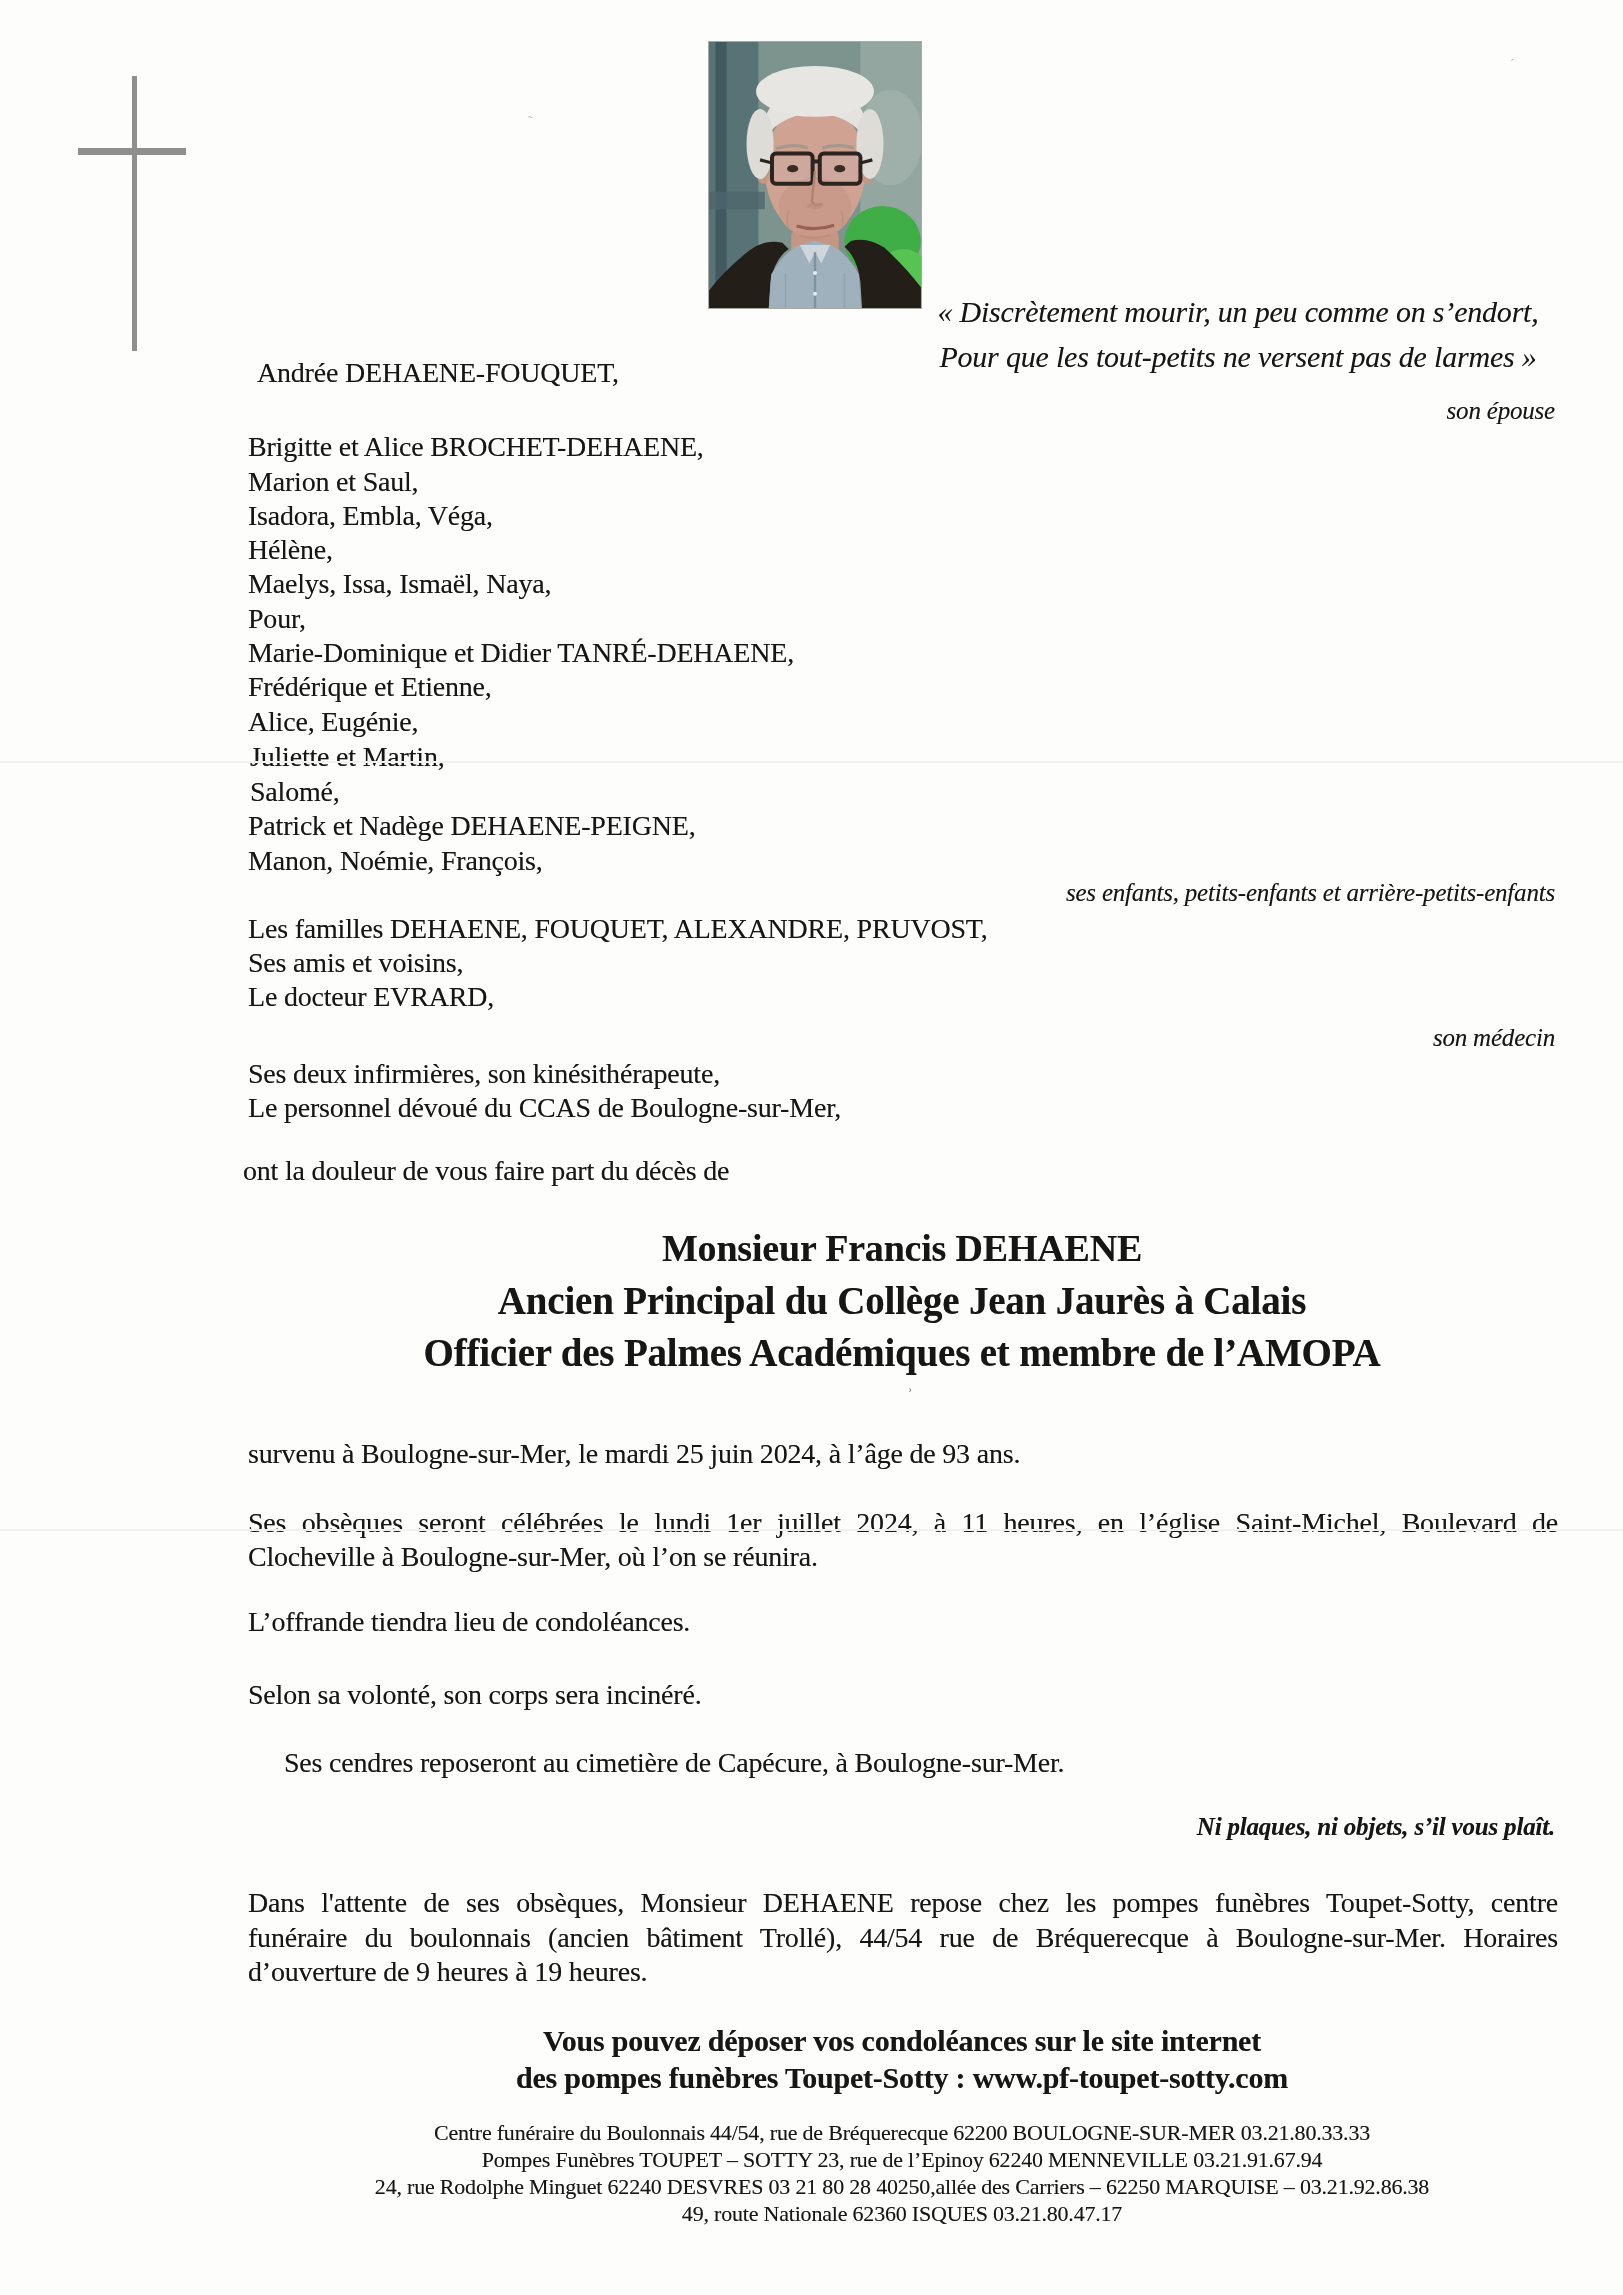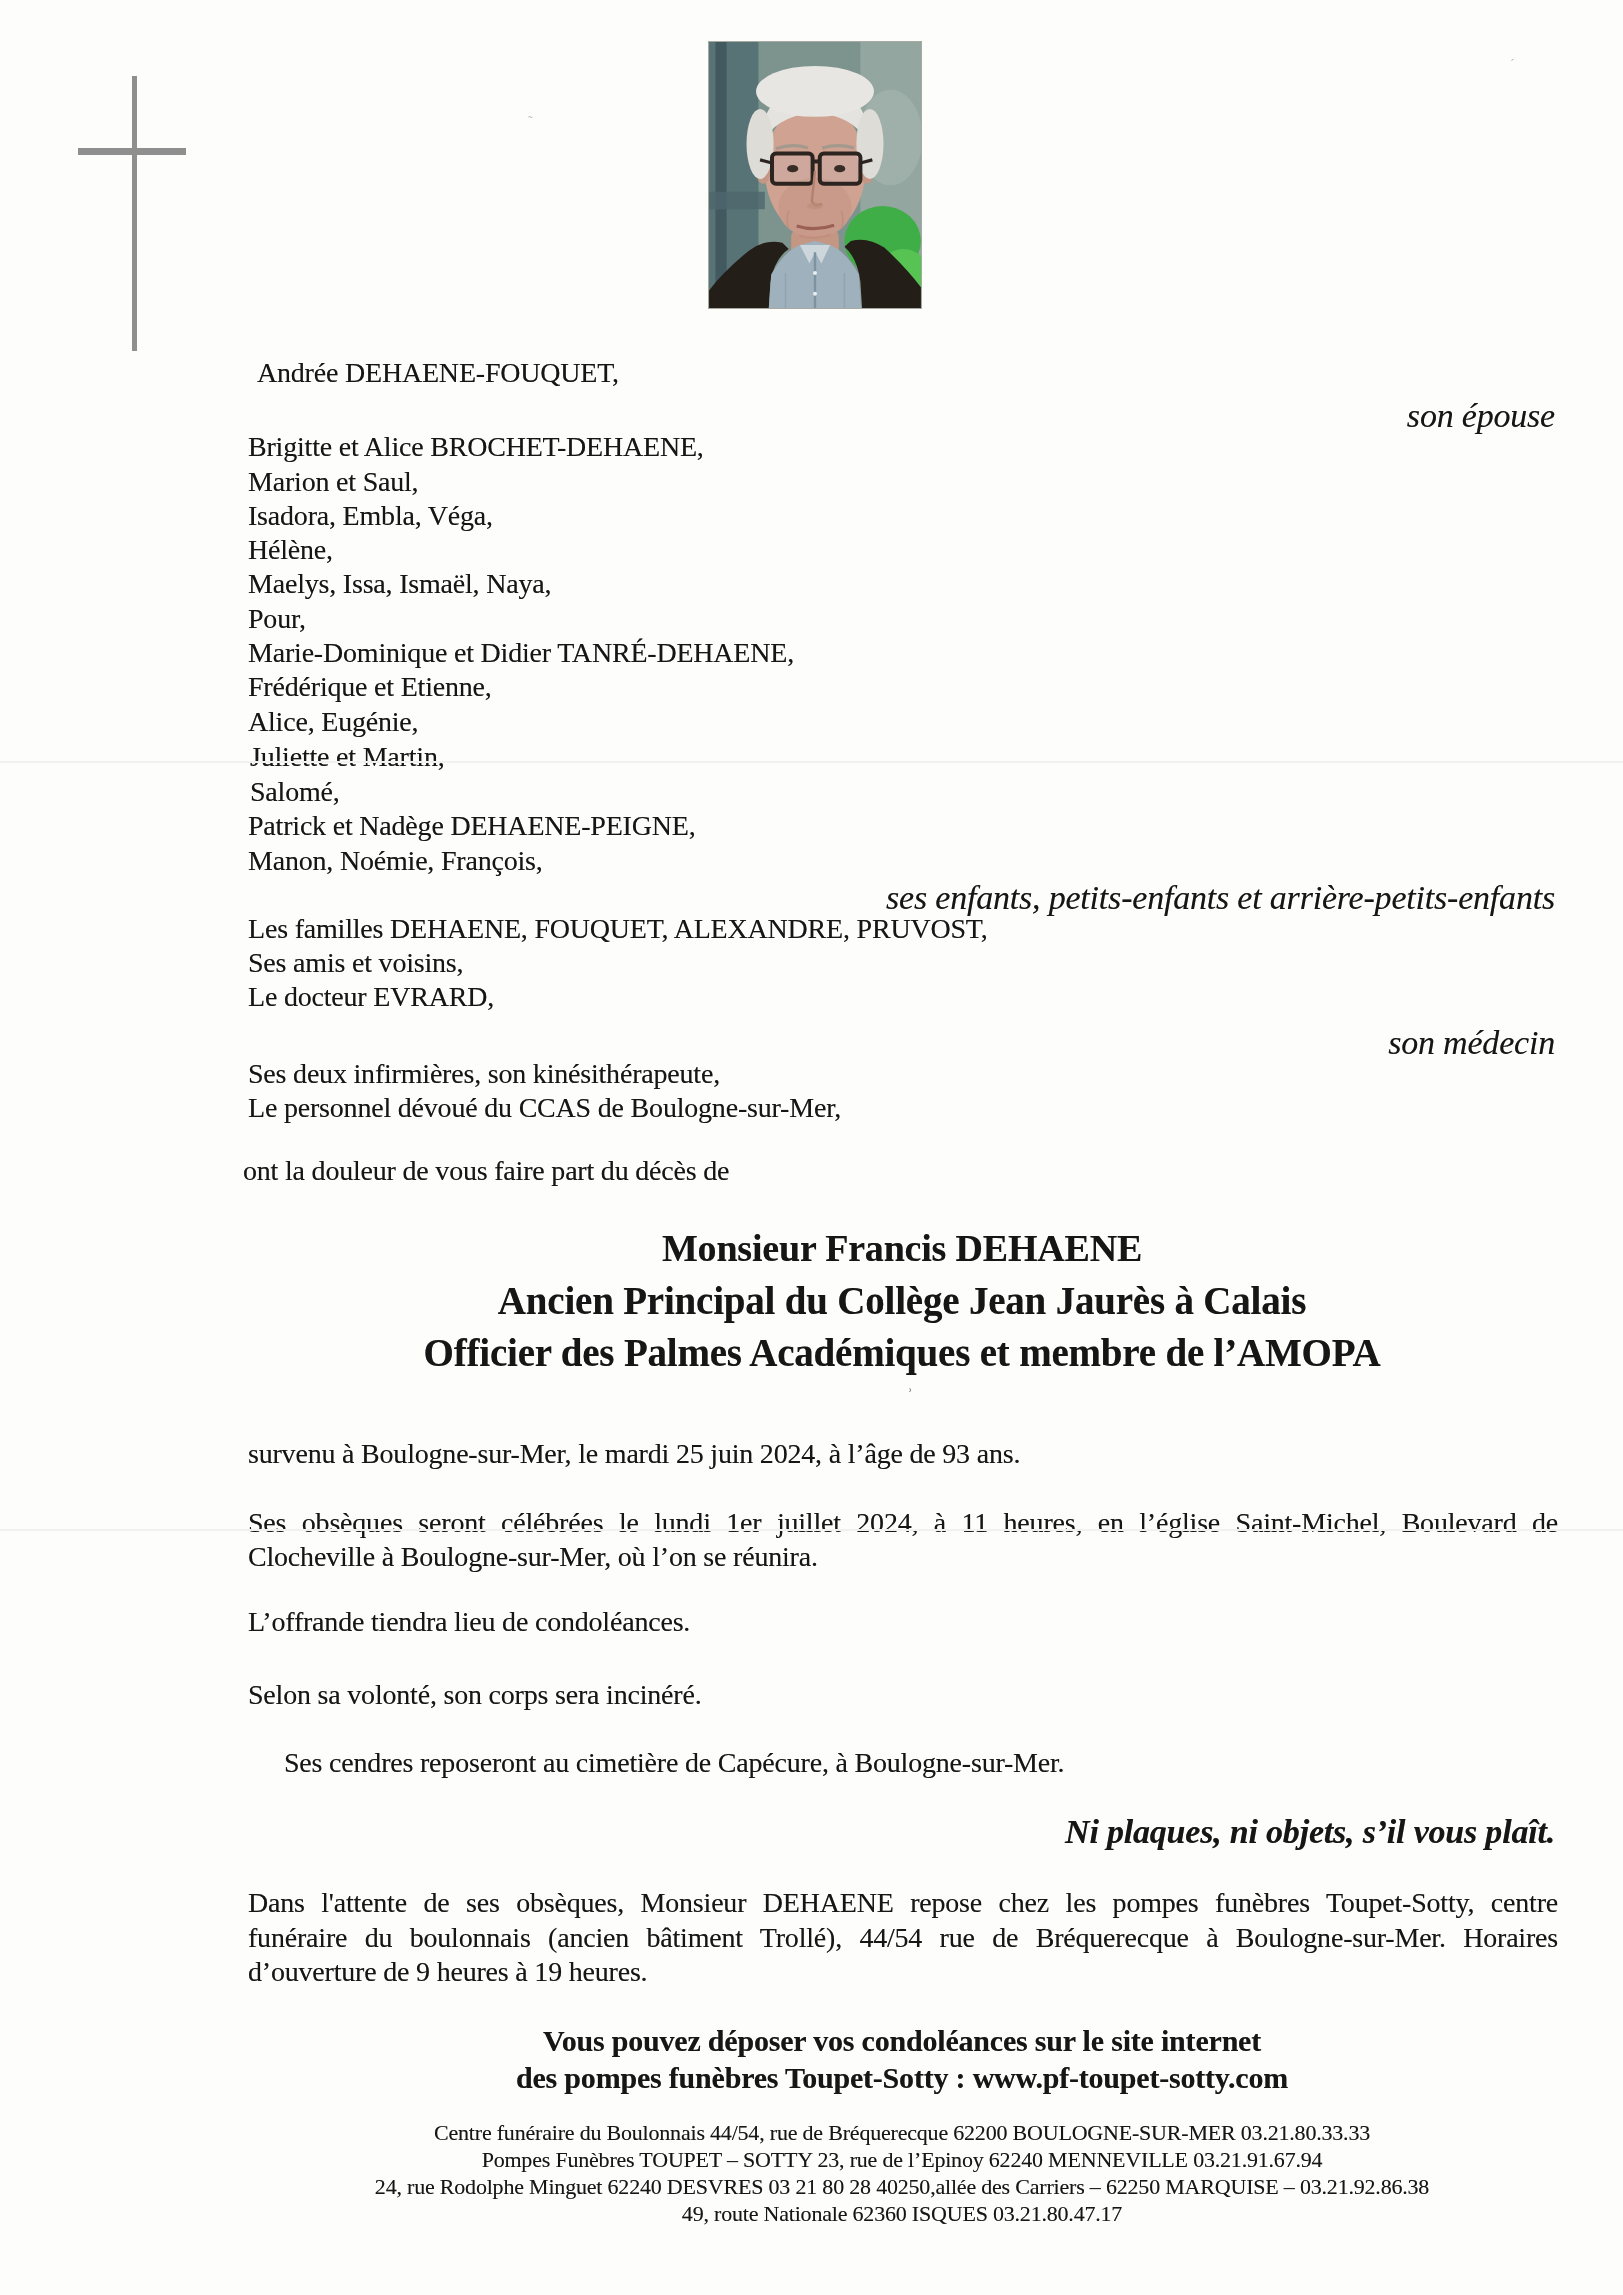--- a/index.html
+++ b/index.html
@@ -30,21 +30,21 @@
   }
   .jline{text-align:justify;text-align-last:justify;white-space:normal;}
   .title1{font-size:38px;}
   .title2{font-size:39px;}
   .quote{
     position:absolute;left:913px;top:289px;width:650px;
     font-size:30px;font-style:italic;text-align:center;
     line-height:45px;letter-spacing:-0.2px;
     text-shadow:0 0 0.5px rgba(20,20,20,0.4);
   }
-  .attr{font-size:34px;}
+  .attr{font-size:25px;}
   .condol{font-size:30px;font-weight:bold;}
   .footer-line{
     position:absolute;left:247px;width:1310px;text-align:center;
     font-size:22px;letter-spacing:-0.2px;white-space:nowrap;
     text-shadow:0 0 0.4px rgba(20,20,20,0.4);
   }
   
   .cross-v{position:absolute;left:132px;top:76px;width:4.8px;height:275px;background:#8f8f8f;}
   .cross-h{position:absolute;left:78px;top:148px;width:108px;height:7.2px;background:#8f8f8f;}
   
@@ -114,20 +114,24 @@
       <path d="M133,162 L129,200 Q133,208 142,203" stroke="#b08270" stroke-width="3" fill="none"></path>
       <ellipse cx="133" cy="206" rx="10" ry="4" fill="#bd8b77" opacity="0.6"></ellipse>
 
       <path d="M110,231 Q133,238 157,230" stroke="#9a6055" stroke-width="4" fill="none"></path>
       <path d="M113,243 Q133,249 153,242" stroke="#c08a7a" stroke-width="3" fill="none" opacity="0.7"></path>
 
       <path d="M100,212 Q96,224 100,234 M166,212 Q170,224 166,234" stroke="#b98d7b" stroke-width="2" fill="none" opacity="0.8"></path>
     </svg>
   </div>
 
+  <div class="quote">
+    <div>« Discrètement mourir, un peu comme on s’endort,</div>
+    <div>Pour que les tout-petits ne versent pas de larmes »</div>
+  </div>
   <div class="txt ital attr right" style="top:396px;">son épouse</div>
 
   <div class="txt" style="left:257px;top:356px;">Andrée DEHAENE-FOUQUET,</div>
 
   <div class="txt" style="left:248px;top:430px;">Brigitte et Alice BROCHET-DEHAENE,</div>
   <div class="txt" style="left:248px;top:465px;">Marion et Saul,</div>
   <div class="txt" style="left:248px;top:499px;">Isadora, Embla, Véga,</div>
   <div class="txt" style="left:248px;top:533px;">Hélène,</div>
   <div class="txt" style="left:248px;top:567px;">Maelys, Issa, Ismaël, Naya,</div>
   <div class="txt" style="left:248px;top:602px;">Pour,</div>

